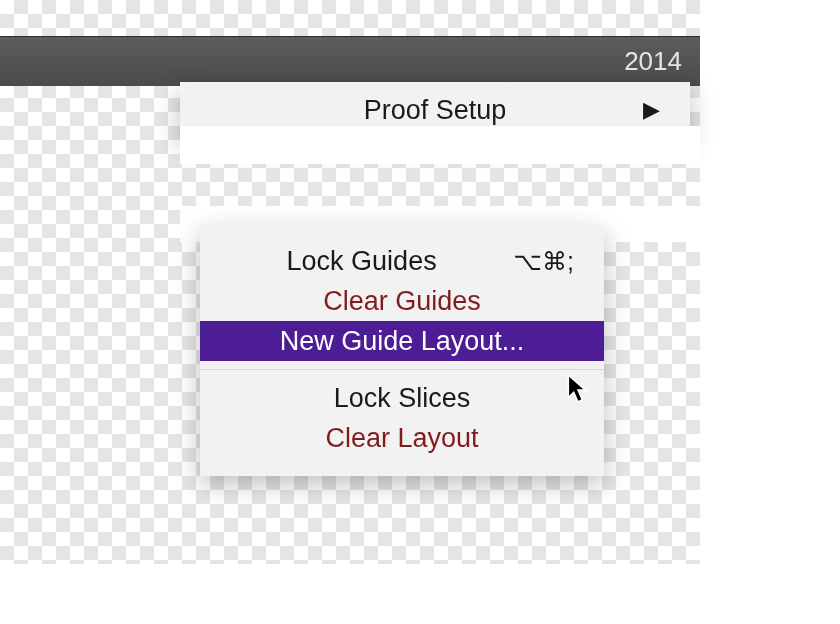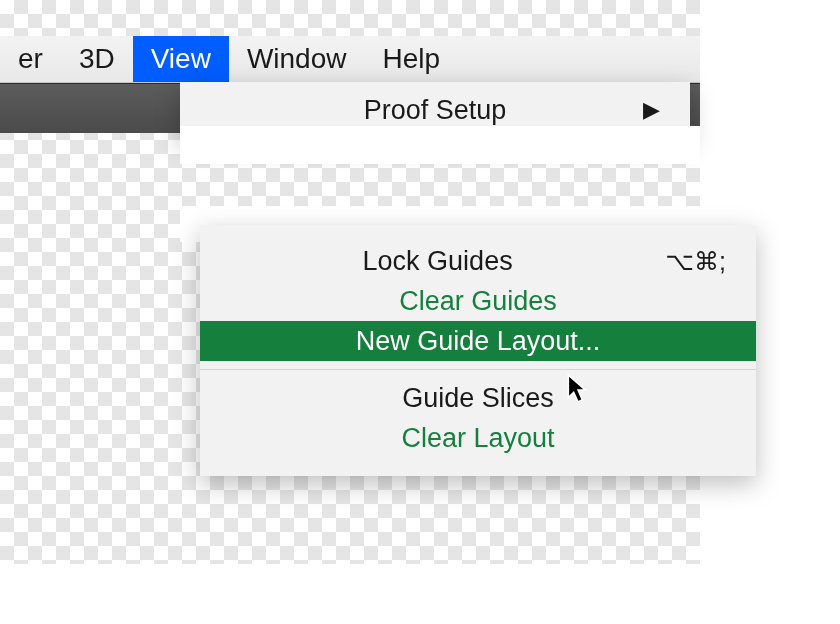--- a/index.html
+++ b/index.html
@@ -49,63 +49,46 @@
   .panel{
     position:absolute;background:#f2f2f2;
     border-top:none;
     box-shadow:0 8px 24px rgba(0,0,0,.25);
     font-size:27px;color:#1a1a1a;
   }
   .row{
     height:40px;display:flex;align-items:center;
     padding:0 30px;position:relative;
   }
-  .row.disabled{color:#15803d;}
-  .row.highlight{background:#15803d;color:#ffffff;}
+  .row.disabled{color:#7f1d1d;}
+  .row.highlight{background:#4c1d95;color:#ffffff;}
   .row .label{flex:1;text-align:center;}
   .row .accel{margin-left:20px;font-size:25px;}
   .row .arrow{position:absolute;right:30px;font-size:22px;}
   .sep{height:1px;background:#d5d5d5;margin:8px 0;}
   
   #panel-top{left:180px;top:82px;width:510px;padding-top:8px;padding-bottom:10px;}
-  #panel-bot{left:200px;top:225px;width:556px;padding-top:16px;padding-bottom:18px;}
+  #panel-bot{left:200px;top:225px;width:404px;padding-top:16px;padding-bottom:18px;}
   
   .torn{
     position:absolute;background:#ffffff;
   }
   .torn svg{display:block;width:100%;height:100%;}
   #torn1{left:180px;top:126px;width:520px;height:38px;}
   #torn2{left:180px;top:206px;width:520px;height:36px;}
   
   .cursor{position:absolute;left:567px;top:374px;pointer-events:none;}
   .cursor svg{width:22px;height:30px;}
 </style>
 </head>
 <body>
 
 <div class="checker"></div>
 
 <div class="ribbon">
-  <div class="menubar">
-    <div class="item">
-        <span>er</span>
-      </div>
-    <div class="item">
-        <span>3D</span>
-      </div>
-    <div class="item active">
-        <span>View</span>
-      </div>
-    <div class="item">
-        <span>Window</span>
-      </div>
-    <div class="item">
-        <span>Help</span>
-      </div>
-  </div>
   <div class="tabbar">
     <span>2014</span>
   </div>
 </div>
 
 <div class="panel" id="panel-top">
   <div class="row">
     <span class="label">Proof Setup</span>
     <span class="arrow">▶</span>
   </div>
@@ -128,21 +111,21 @@
     <span class="accel">⌥⌘;</span>
   </div>
   <div class="row disabled">
     <span class="label">Clear Guides</span>
   </div>
   <div class="row highlight">
     <span class="label">New Guide Layout...</span>
   </div>
   <div class="sep"></div>
   <div class="row">
-    <span class="label">Guide Slices</span>
+    <span class="label">Lock Slices</span>
   </div>
   <div class="row disabled">
     <span class="label">Clear Layout</span>
   </div>
 </div>
 
 <div class="cursor">
   <svg viewBox="0 0 20 28">
     <path d="M1,1 L1,22 L6,17 L10,26 L14,24 L10,15 L17,15 Z" fill="#000" stroke="#fff" stroke-width="1.4"></path>
   </svg>

